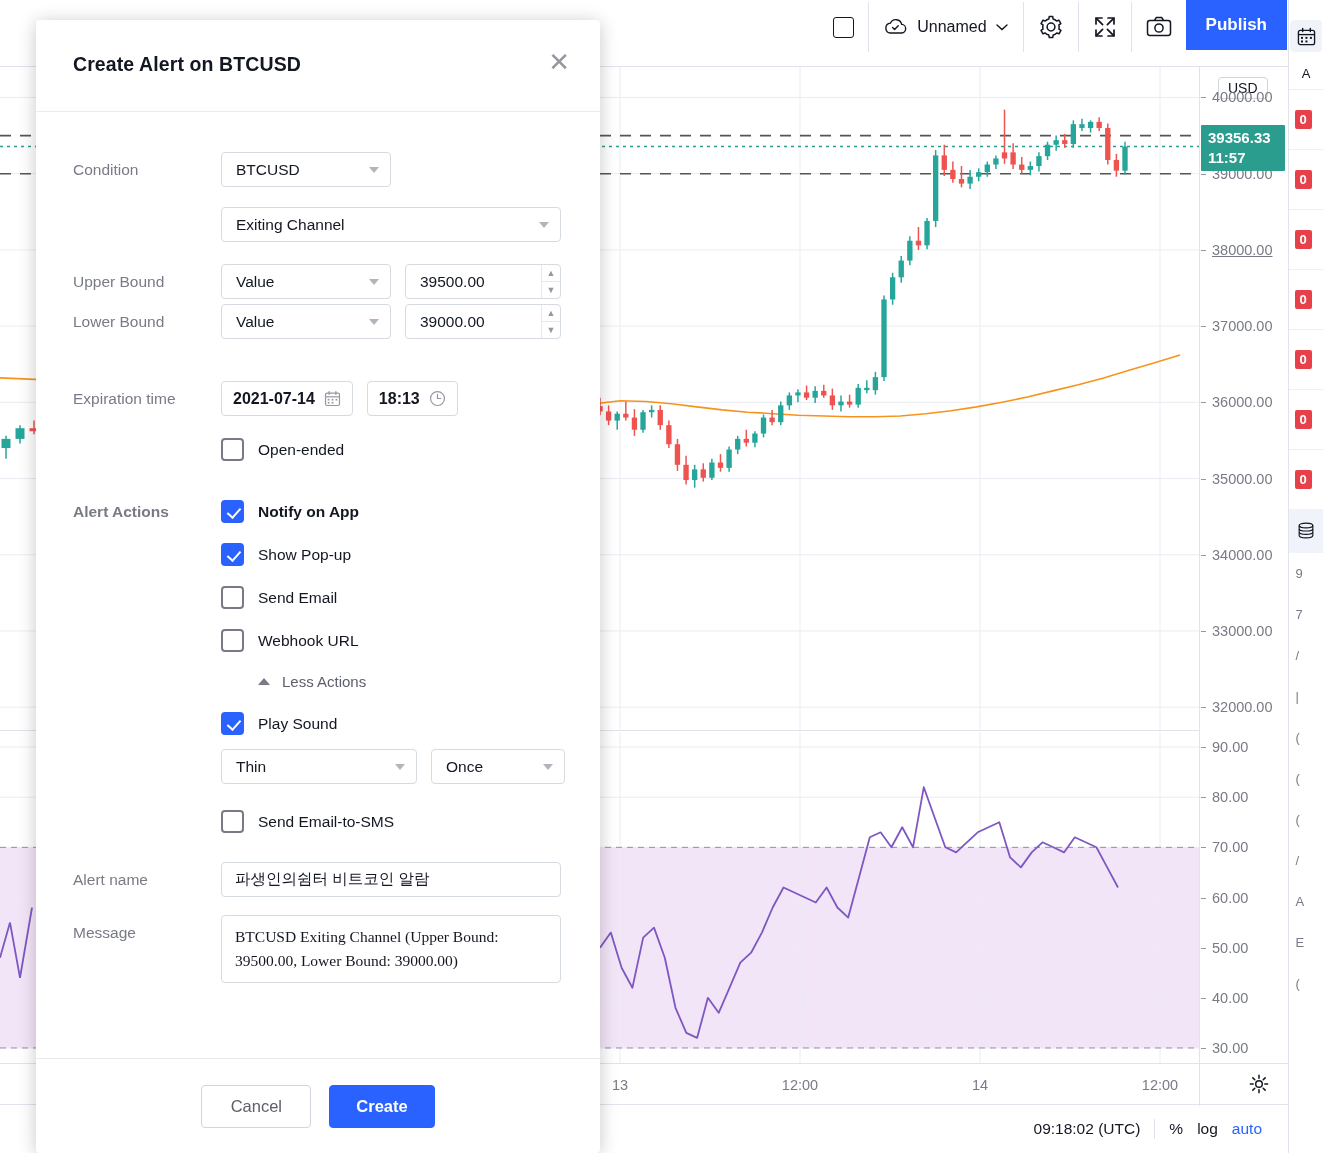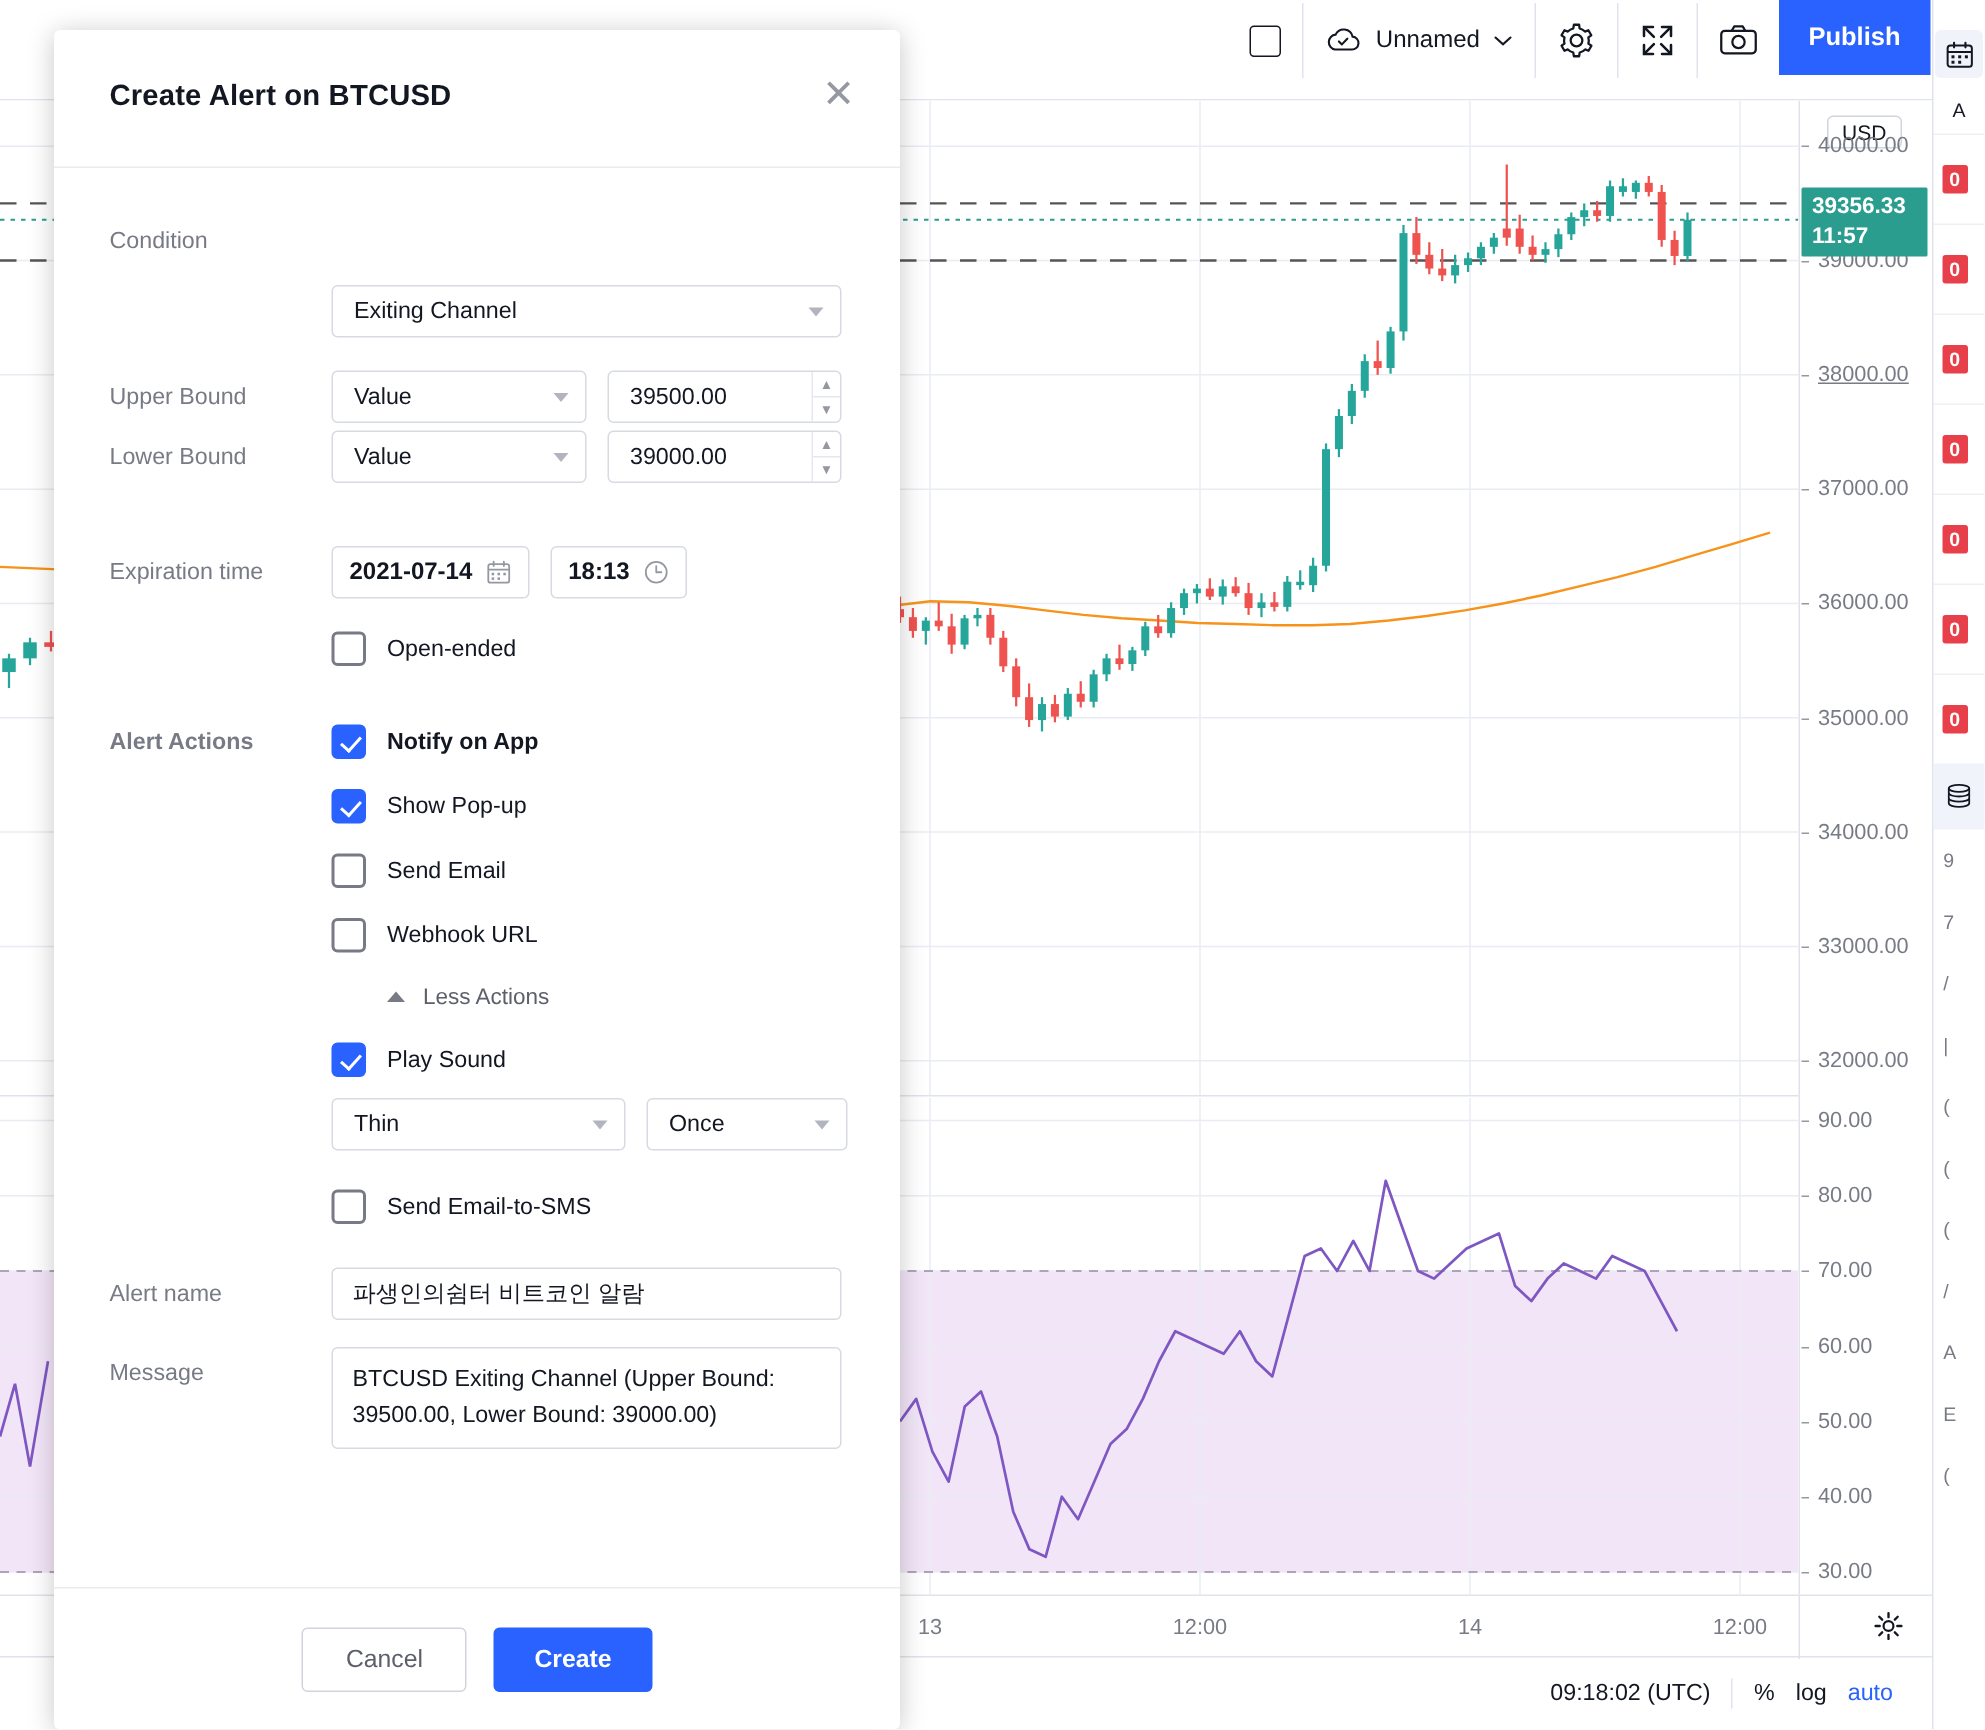--- a/index.html
+++ b/index.html
@@ -238,21 +238,21 @@
   }
 
   .textinput {
     width: 340px; height: 35px; border: 1px solid #d6dae1; border-radius: 4px;
     background: #fff; display: flex; align-items: center; padding: 0 13px;
     font-size: 15.5px; color: #131722; font-family: "Liberation Sans", sans-serif;
   }
   .textarea {
     width: 340px; min-height: 56px; border: 1px solid #d6dae1; border-radius: 4px;
     background: #fff; padding: 9px 13px; font-size: 15.5px; color: #131722;
-    line-height: 1.55; font-family: Liberation Sans, sans-serif;
+    line-height: 1.55; font-family: Liberation Serif, serif;
   }
   svg { display: block; }
 </style>
 </head>
 <body>
 
 <div id="root">
 
   <div class="left-strip">
     <span>
@@ -610,20 +610,26 @@
   <div class="modal">
     <div class="modal-header">
       <div class="modal-title">Create Alert on BTCUSD</div>
       <div class="modal-close">✕</div>
     </div>
 
     <div class="modal-body">
 
       <div class="row" style="margin-top:22px;">
         <div class="row-label">Condition</div>
+        <div class="ctrls">
+          <div class="select sel-w170">
+            <span>BTCUSD</span>
+            <span class="caret"></span>
+          </div>
+        </div>
       </div>
 
       <div class="row" style="margin-top:20px;text-align:right;">
         <div class="row-label"></div>
         <div class="ctrls">
           <div class="select sel-w340">
             <span>Exiting Channel</span>
             <span class="caret"></span>
           </div>
         </div>

